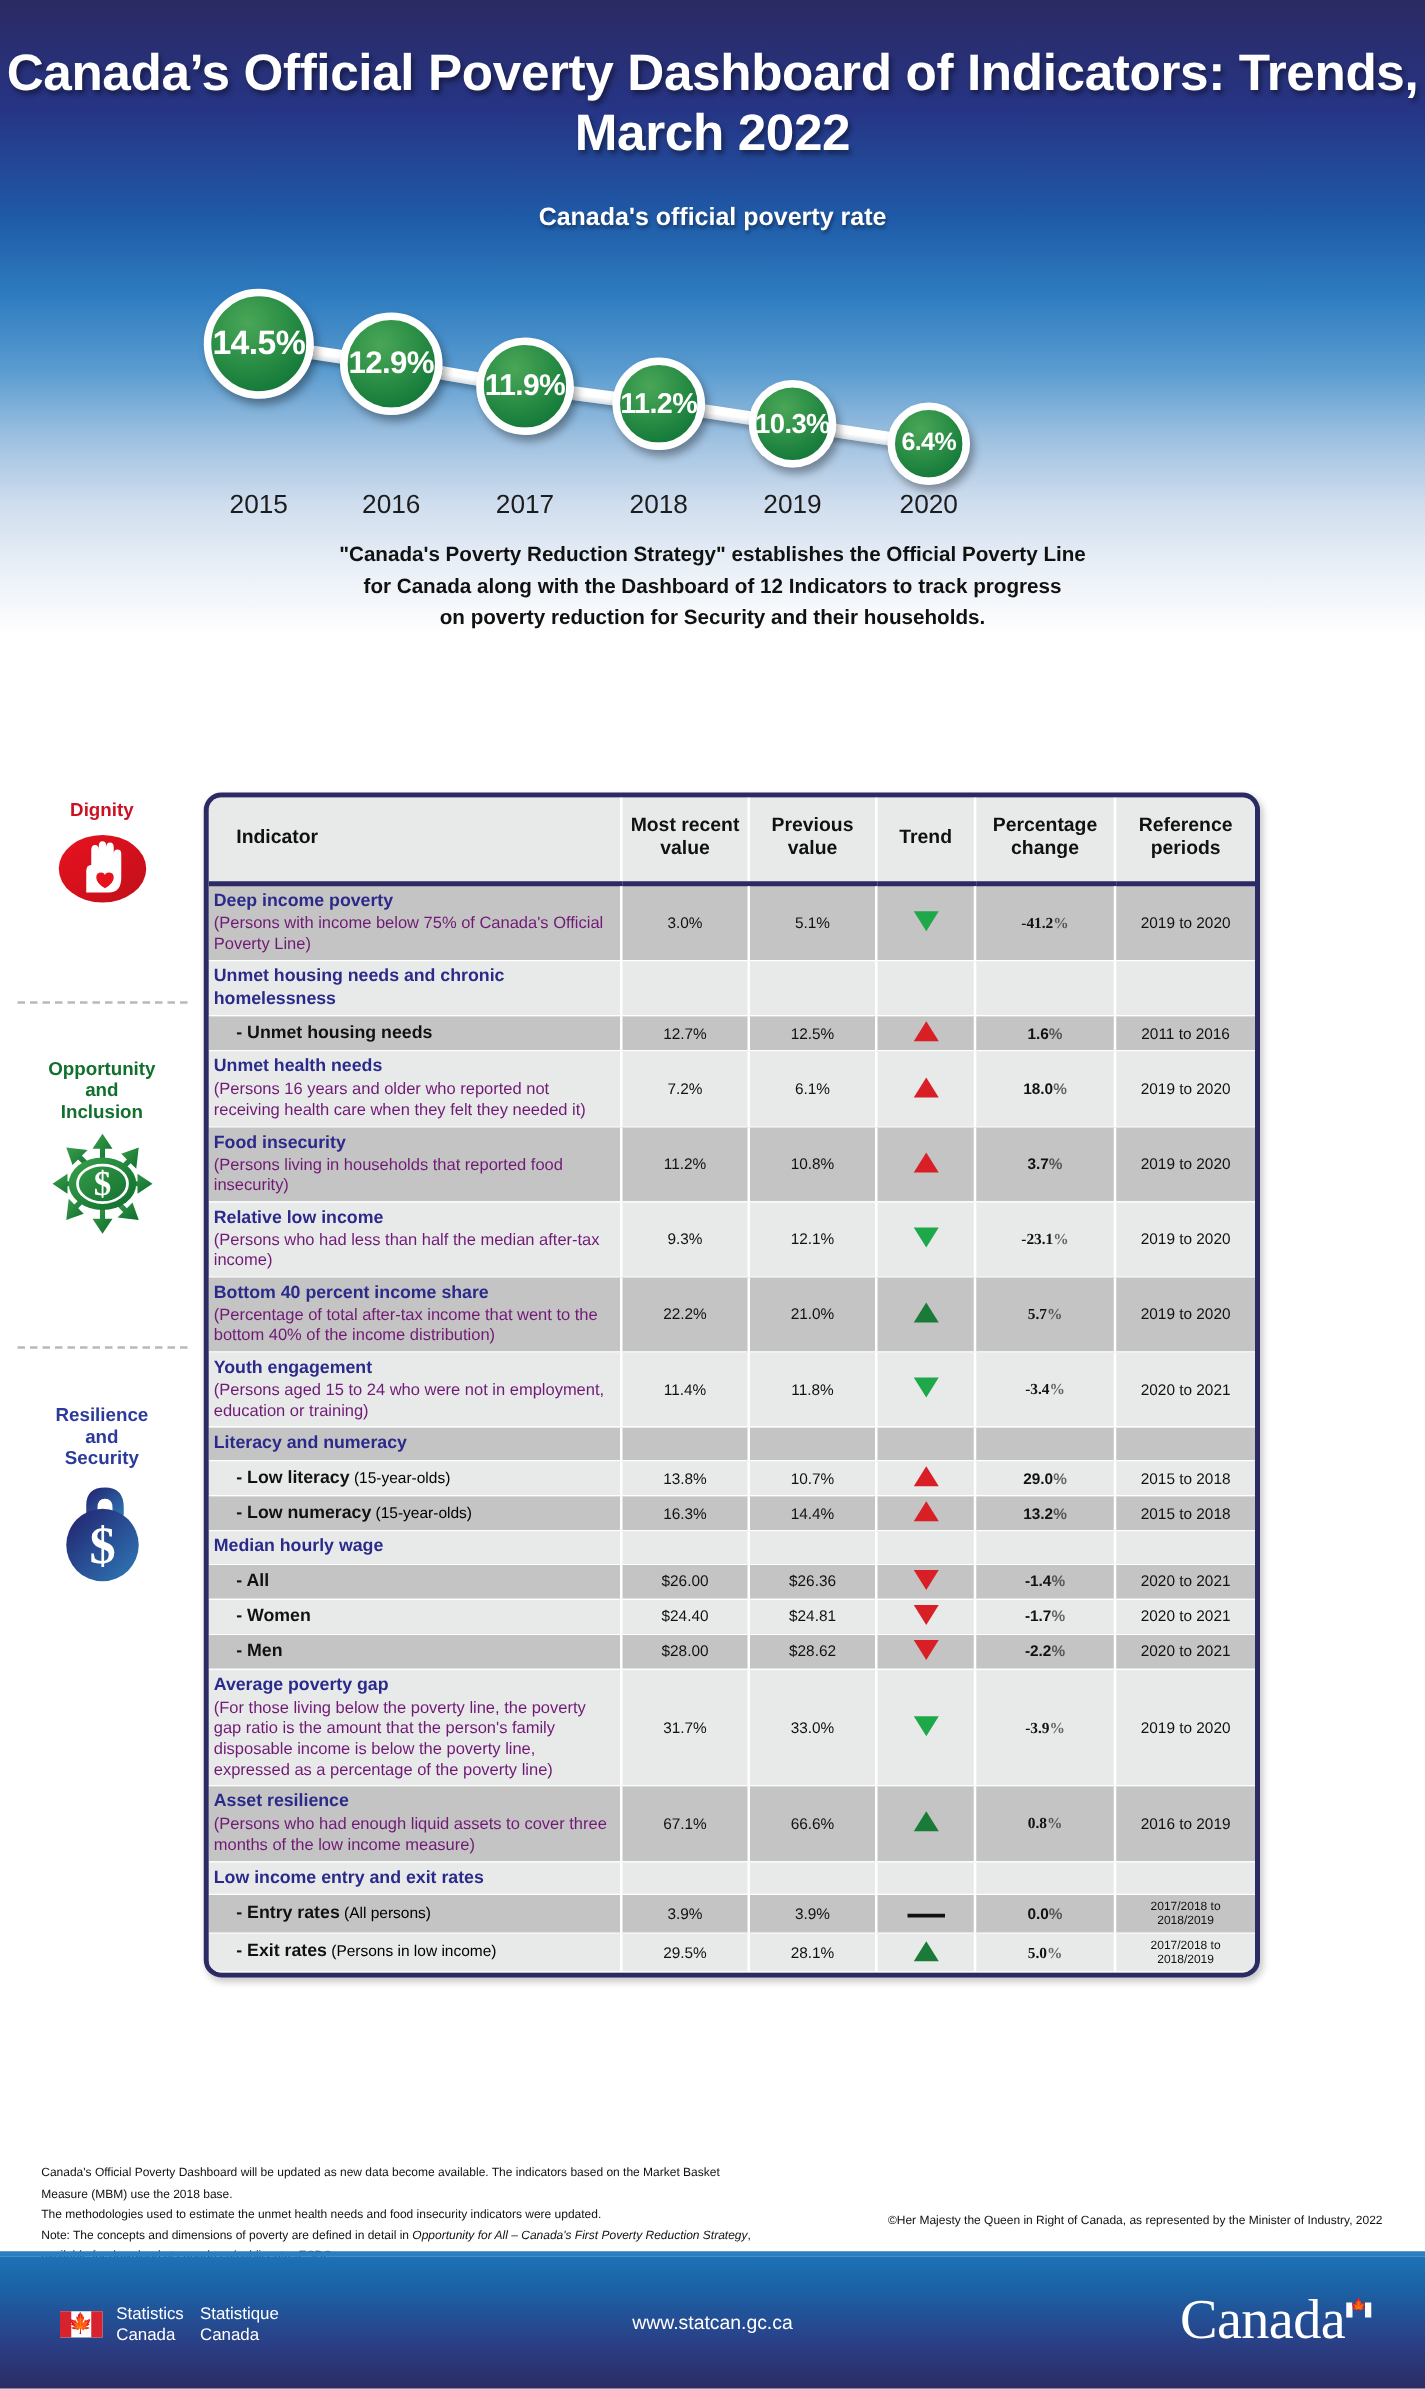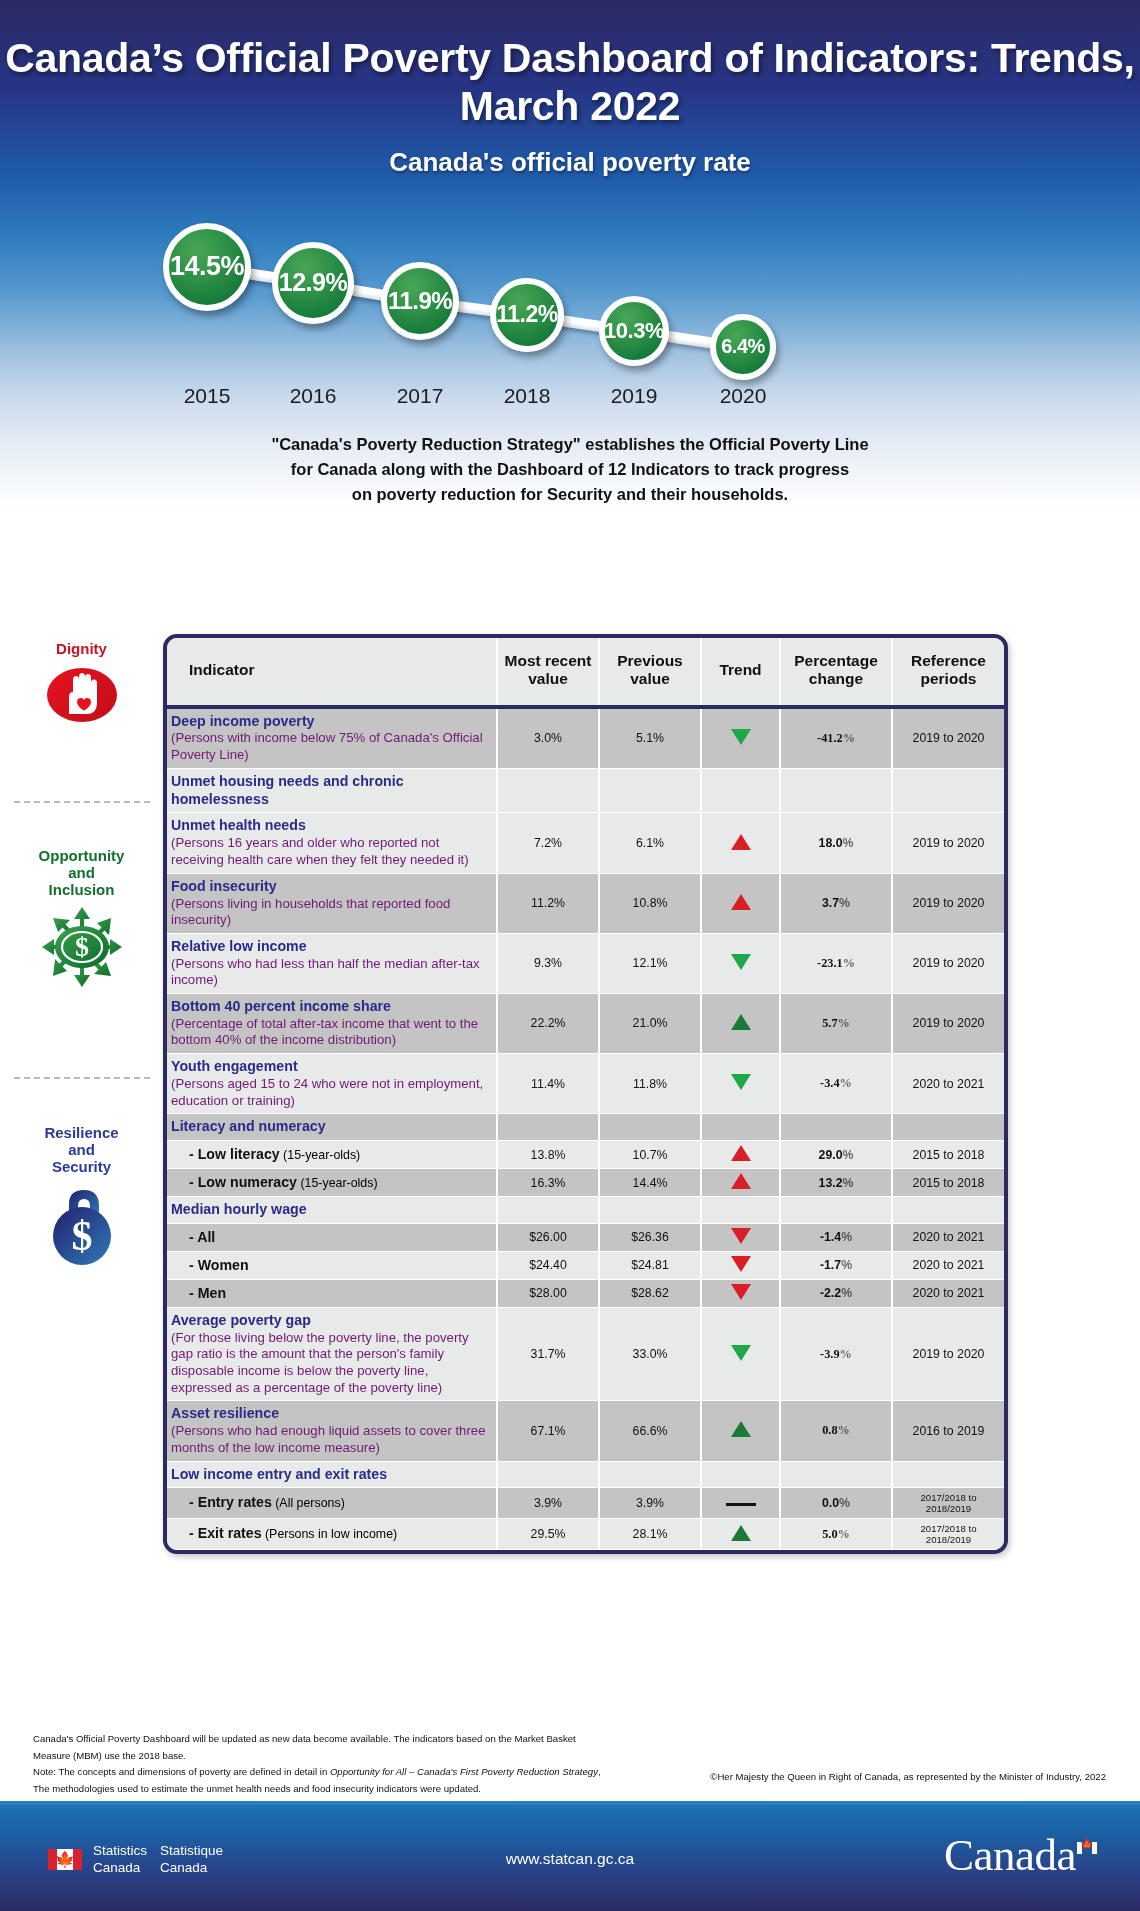--- a/index.html
+++ b/index.html
@@ -36,22 +36,22 @@
     line-height:1.18;
     letter-spacing:-0.3px;
     padding-top:34px;
     text-shadow:2px 3px 4px rgba(0,0,0,.42);
     font-stretch:condensed;
   }
   .hero-sub {
     text-align:center;
     color:#ffffff;
     font-weight:bold;
-    font-size:26px;
-    margin-top:16px;
+    font-size:20px;
+    margin-top:32px;
     text-shadow:1px 2px 3px rgba(0,0,0,.40);
   }
 
   
   .rate-track { position:relative; width:932px; height:190px; margin-top:12px; }
   .connector {
     position:absolute;
     height:11px;
     background:linear-gradient(180deg,#ffffff 0%,#ffffff 55%,#d7dde5 100%);
     border-radius:5px;
@@ -396,20 +396,28 @@
         <tr class="shade-b">
           <td class="ind">
             <span class="ttl">Unmet housing needs and chronic homelessness</span>
           </td>
           <td class="val"></td>
           <td class="val"></td>
           <td class="trend"></td>
           <td class="pct"></td>
           <td class="ref"></td>
         </tr>
+        <tr class="shade-a">
+          <td class="ind sub"><span class="sub-ttl">- Unmet housing needs</span></td>
+          <td class="val">12.7%</td>
+          <td class="val">12.5%</td>
+          <td class="trend"><span class="tri-up red"></span></td>
+          <td class="pct pct-red"><span>1.6</span><span class="sym">%</span></td>
+          <td class="ref">2011 to 2016</td>
+        </tr>
         <tr class="shade-b">
           <td class="ind">
             <span class="ttl">Unmet health needs</span>
             <span class="dsc">(Persons 16 years and older who reported not receiving health care when they felt they needed it)</span>
           </td>
           <td class="val">7.2%</td>
           <td class="val">6.1%</td>
           <td class="trend"><span class="tri-up red"></span></td>
           <td class="pct pct-red"><span>18.0</span><span class="sym">%</span></td>
           <td class="ref">2019 to 2020</td>
@@ -565,24 +573,24 @@
           <td class="trend"><span class="tri-up"></span></td>
           <td class="pct pct-green"><span>5.0</span><span class="sym">%</span></td>
           <td class="ref tiny">2017/2018 to 2018/2019</td>
         </tr>
       </tbody>
   </table>
 </div>
 
 <div class="notes">
   <p>Canada's Official Poverty Dashboard will be updated as new data become available. The indicators based on the Market Basket Measure (MBM) use the 2018 base.</p>
+  <p>The methodologies used to estimate the unmet health needs and food insecurity indicators were updated.</p>
   <p>
     <span>Note: The concepts and dimensions of poverty are defined in detail in </span><em>Opportunity for All – Canada's First Poverty Reduction Strategy</em><span>,</span>
   </p>
-  <p>The methodologies used to estimate the unmet health needs and food insecurity indicators were updated.</p>
   <p>available for download at canada.ca/publicentre-ESDC.</p>
 </div>
 <div class="copyright">©Her Majesty the Queen in Right of Canada, as represented by the Minister of Industry, 2022</div>
 
 <div class="rule"></div>
 <div class="botbar"></div>
 
 <div class="flagmark">
   <span class="flag">
       <span class="leaf">🍁</span>

